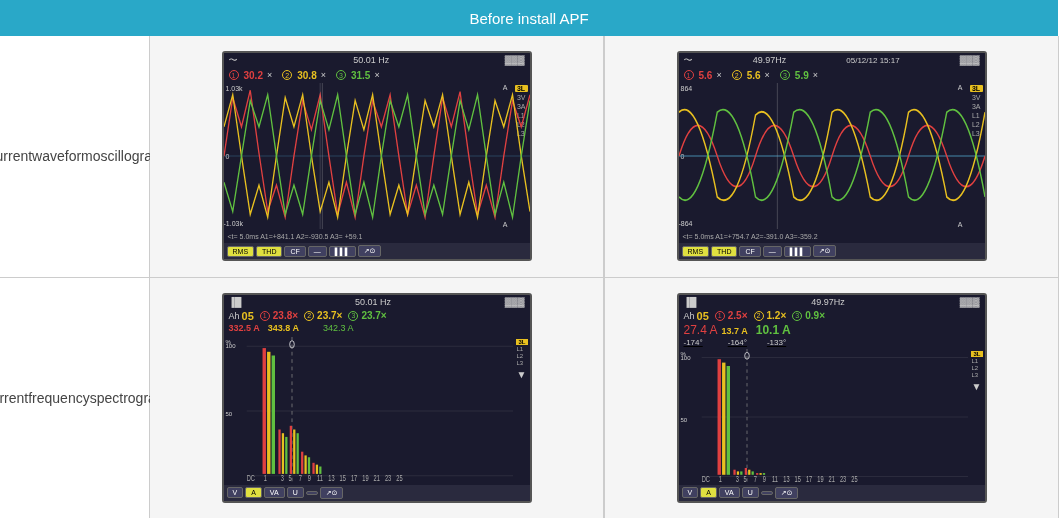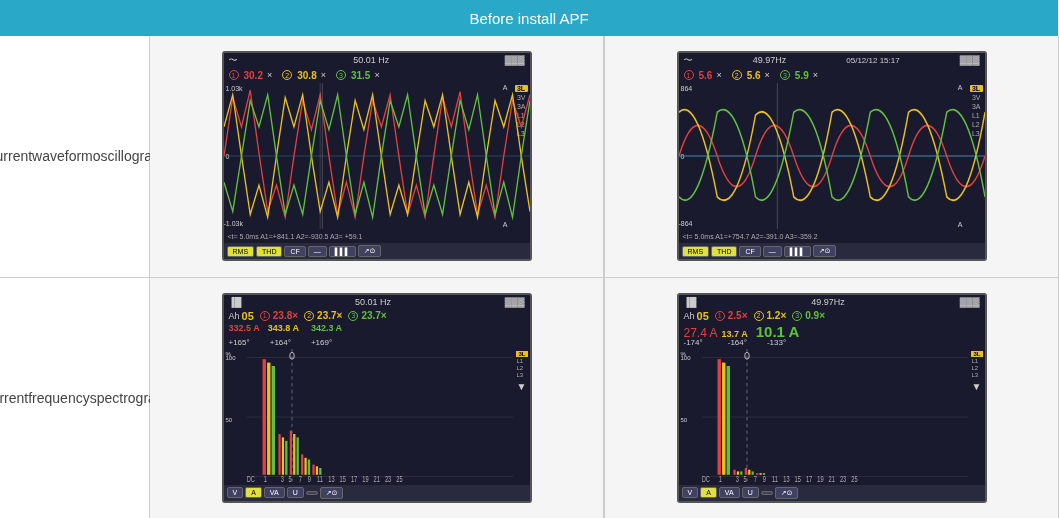--- a/index.html
+++ b/index.html
@@ -364,28 +364,23 @@
           <span class="reading-val r1">23.8×</span>
           <span class="phase-circle p2" style="margin-left:4px;">2</span>
           <span class="reading-val r2">23.7×</span>
           <span class="phase-circle p3" style="margin-left:4px;">3</span>
           <span class="reading-val r3">23.7×</span>
         </div>
 
         <div class="spec-readings-row2">
           <span style="color:#e04040;font-size:9px;font-weight:bold;">332.5 A</span>
           <span style="color:#e8c020;font-size:9px;font-weight:bold;margin-left:4px;">343.8 A</span>
-          <span style="color:#60c040;font-size:9px;font-weight:bold;margin-left:8px;">342.3 A</span>
-        </div>
-
-        <div style="display:flex;align-items:center;padding:0 5px;height:12px;font-size:9px;gap:4px;">
-          <span style="color:#ccc;font-size:8px;">+165°</span>
-          <span style="color:#ccc;font-size:8px;margin-left:16px;">+164°</span>
-          <span style="color:#ccc;font-size:8px;margin-left:16px;">+169°</span>
-        </div>
+          <span style="color:#60c040;font-size:9px;font-weight:normal;margin-left:20px;">342.3 A</span>
+        </div>
+
 
         <div class="spec-chart">
           <div style="position:absolute;right:2px;top:2px;display:flex;flex-direction:column;gap:1px;">
             <span style="background:#e8c020;color:#000;font-size:6px;padding:0 2px;font-weight:bold;">3L</span>
             <span style="color:#aaa;font-size:6px;">L1</span>
             <span style="color:#aaa;font-size:6px;">L2</span>
             <span style="color:#aaa;font-size:6px;">L3</span>
             <span style="color:#ccc;font-size:10px;margin-top:2px;">▼</span>
           </div>
 
@@ -528,23 +523,23 @@
           <span class="phase-circle p1" style="margin-left:4px;">1</span>
           <span class="reading-val r1">2.5×</span>
           <span class="phase-circle p2" style="margin-left:4px;">2</span>
           <span class="reading-val r2">1.2×</span>
           <span class="phase-circle p3" style="margin-left:4px;">3</span>
           <span class="reading-val r3">0.9×</span>
         </div>
         <div class="spec-readings-row2">
           <span style="color:#e04040;font-size:12px;font-weight:normal;">27.4 A</span>
           <span style="color:#e8c020;font-size:9px;font-weight:bold;">13.7 A</span>
-          <span style="color:#60c040;font-size:15px;font-weight:bold;margin-left:4px;">10.1 A</span>
-        </div>
-        <div style="display:flex;align-items:center;padding:0 5px;height:12px;font-size:9px;gap:4px;">
+          <span style="color:#60c040;font-size:12px;font-weight:bold;margin-left:4px;">10.1 A</span>
+        </div>
+        <div style="display:flex;align-items:center;padding:0 5px;height:12px;font-size:9px;gap:4px;text-decoration:underline;">
           <span style="color:#ccc;font-size:8px;">-174°</span>
           <span style="color:#ccc;font-size:8px;margin-left:21px;">-164°</span>
           <span style="color:#ccc;font-size:8px;margin-left:16px;">-133°</span>
         </div>
 
         <div class="spec-chart">
           <div style="position:absolute;right:2px;top:2px;display:flex;flex-direction:column;gap:1px;">
             <span style="background:#e8c020;color:#000;font-size:6px;padding:0 2px;font-weight:bold;">3L</span>
             <span style="color:#aaa;font-size:6px;">L1</span>
             <span style="color:#aaa;font-size:6px;">L2</span>

